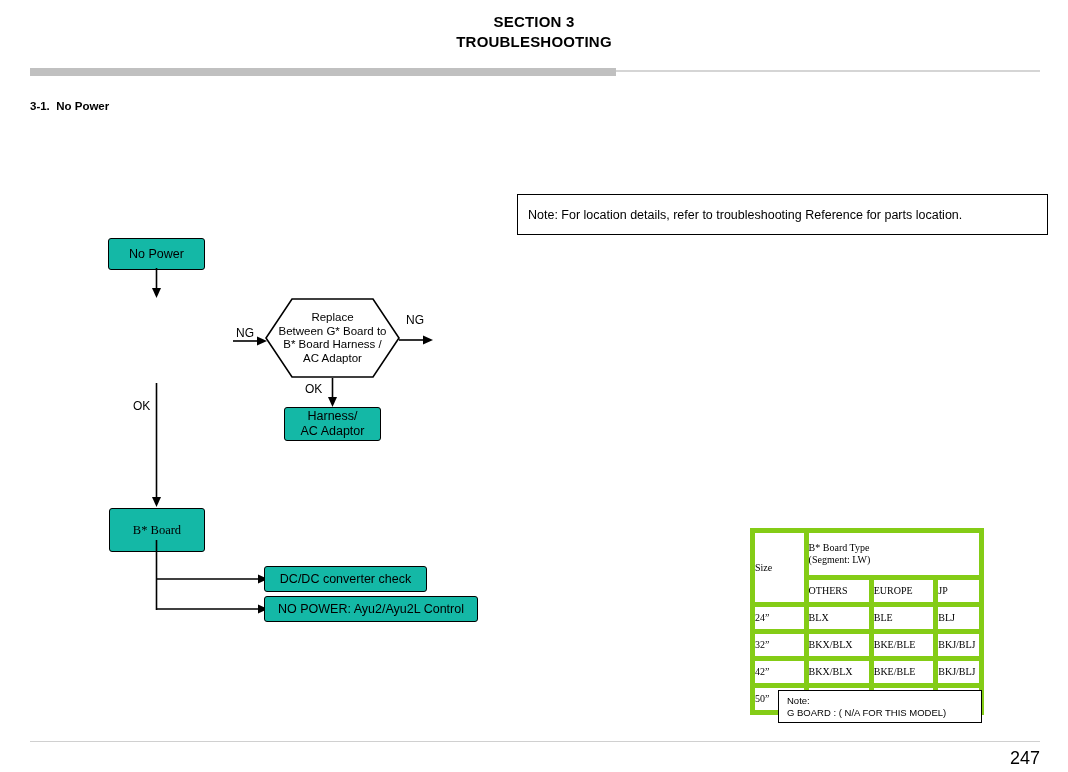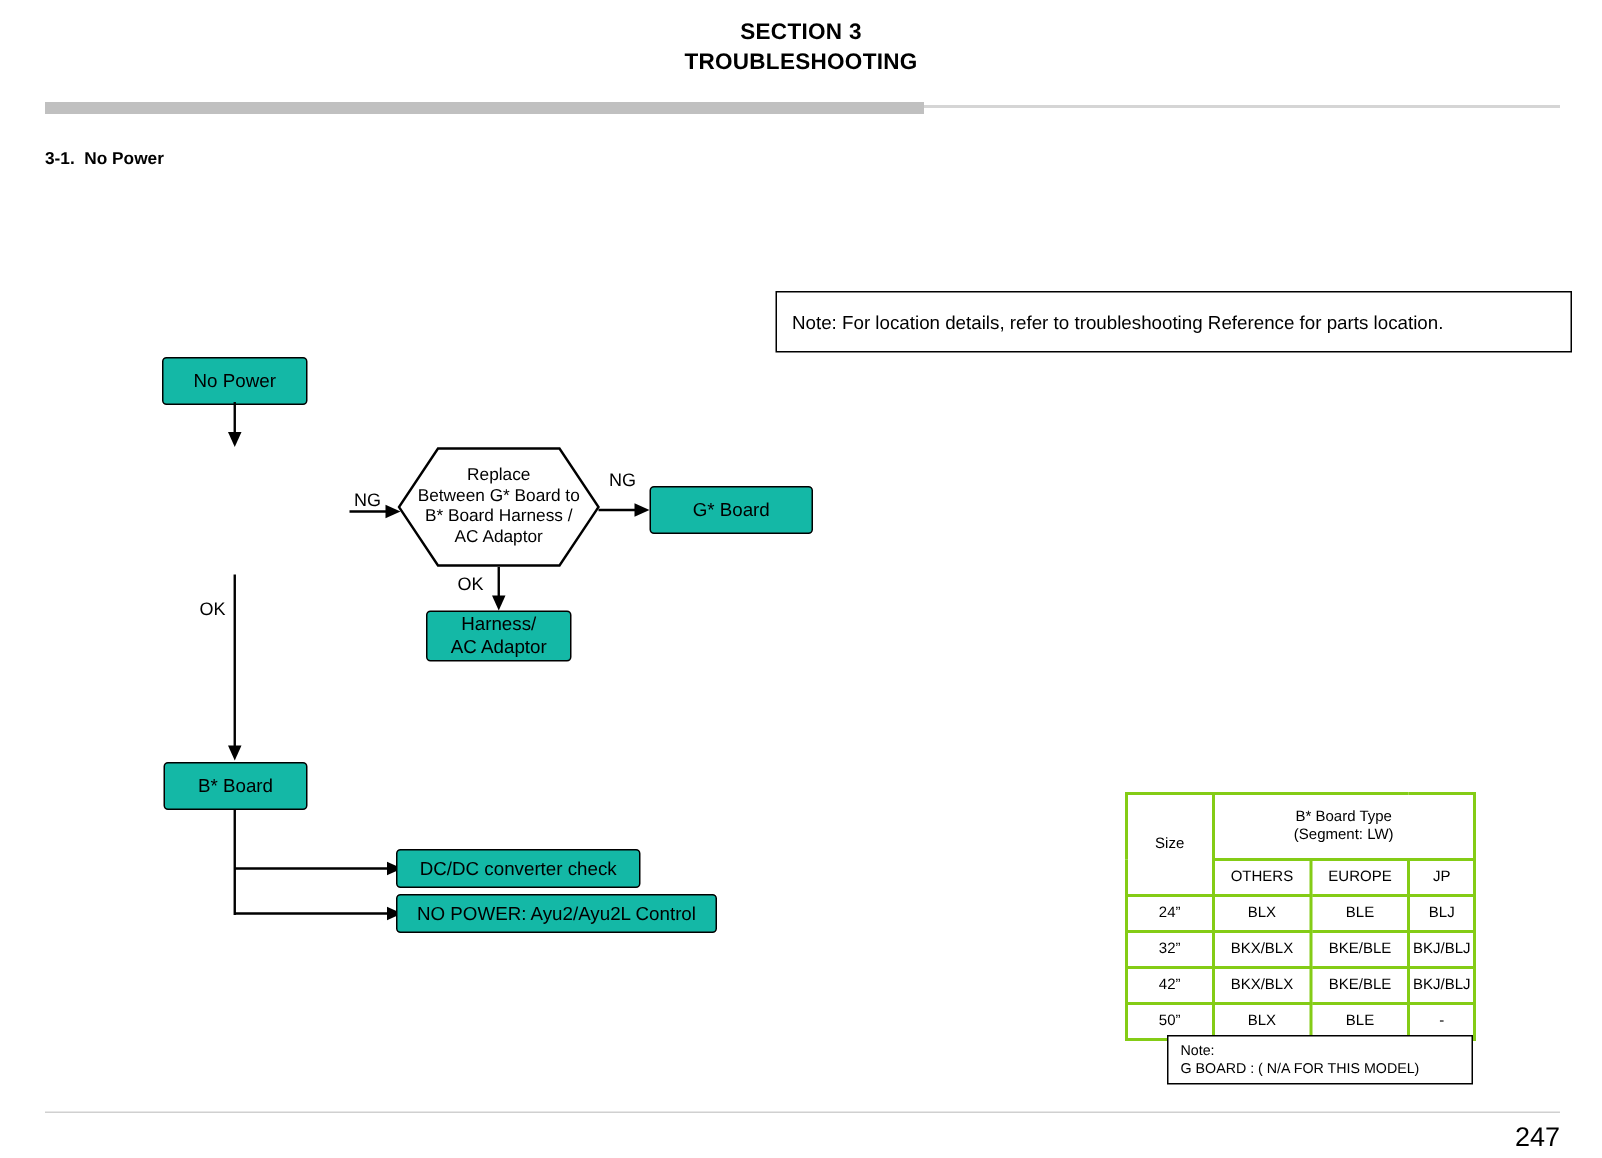--- a/index.html
+++ b/index.html
@@ -128,27 +128,27 @@
   .board-table {
     position: absolute;
     left: 750px;
     top: 528px;
     width: 234px;
     border-collapse: collapse;
     font-size: 10px;
     background: #ffffff;
   }
   .board-table td, .board-table th {
-    border: 2px solid #84cc16;
-    text-align: center;
+    border: 5px solid #84cc16;
     font-weight: normal;
     padding: 0;
     height: 22px;
     line-height: 12px;
     white-space: pre-line;
+    font-family: Liberation Serif, serif;
   }
   .board-table .hdr-size { width: 60px; }
   .board-table .hdr-span { height: 42px; font-size: 10px; }
   .board-table .col-others { width: 66px; }
   .board-table .col-europe { width: 66px; }
   .board-table .col-jp { width: 42px; }
 
   .table-note {
     position: absolute;
     left: 778px;
@@ -222,40 +222,39 @@
 AC Adaptor</div>
   </div>
 
   <div class="edge-label" style="left:406px; top:314px;">NG</div>
 
   <svg class="connector" style="left:399px; top:332px; width:36px; height:16px;">
     <line x1="0" y1="8" x2="27" y2="8" stroke="#000" stroke-width="1.6"></line>
     <polygon points="34,8 24,3.5 24,12.5" fill="#000"></polygon>
   </svg>
 
-  <div class="node" style="left:433px; top:324px; width:109px; height:32px;">G* Board</div>
 
   <div class="edge-label" style="left:305px; top:383px;">OK</div>
 
   <svg class="connector" style="left:324px; top:378px; width:18px; height:31px;">
     <line x1="8.5" y1="0" x2="8.5" y2="21" stroke="#000" stroke-width="1.6"></line>
     <polygon points="8.5,29 4,19 13,19" fill="#000"></polygon>
   </svg>
 
   <div class="node" style="left:284px; top:407px; width:97px; height:34px;">Harness/
 AC Adaptor</div>
 
   <div class="edge-label" style="left:133px; top:400px;">OK</div>
 
   <svg class="connector" style="left:148px; top:383px; width:18px; height:126px;">
     <line x1="8.5" y1="0" x2="8.5" y2="116" stroke="#000" stroke-width="1.6"></line>
     <polygon points="8.5,124 4,114 13,114" fill="#000"></polygon>
   </svg>
 
-  <div class="node" style="left:109px; top:508px; width:96px; height:32px;">B* Board</div>
+  <div class="node" style="left:109px; top:508px; width:96px; height:44px;font-family:Liberation Serif, serif;">B* Board</div>
 
   <svg class="connector" style="left:148px; top:540px; width:130px; height:80px;">
 
     <line x1="8.5" y1="0" x2="8.5" y2="70" stroke="#000" stroke-width="1.6"></line>
 
     <line x1="8.5" y1="39" x2="113" y2="39" stroke="#000" stroke-width="1.6"></line>
     <polygon points="120,39 110,34.5 110,43.5" fill="#000"></polygon>
 
     <line x1="8.5" y1="69" x2="113" y2="69" stroke="#000" stroke-width="1.6"></line>
     <polygon points="120,69 110,64.5 110,73.5" fill="#000"></polygon>

